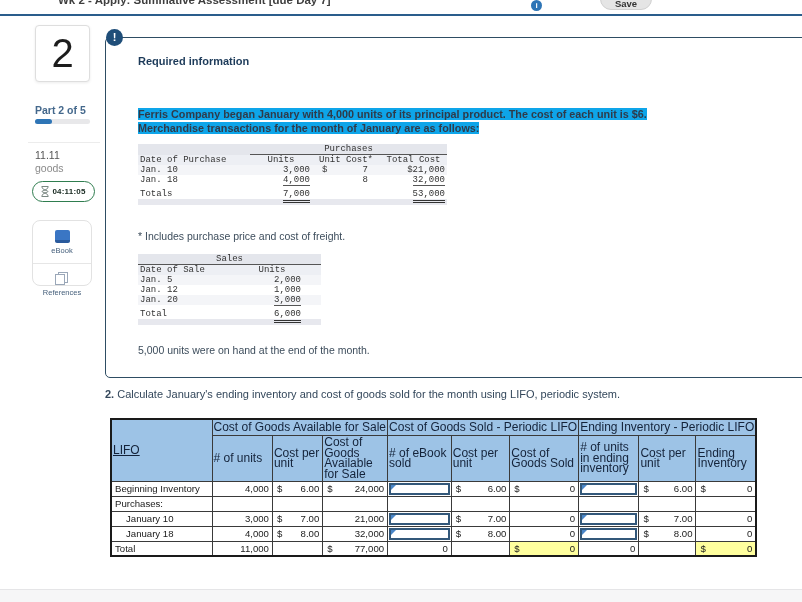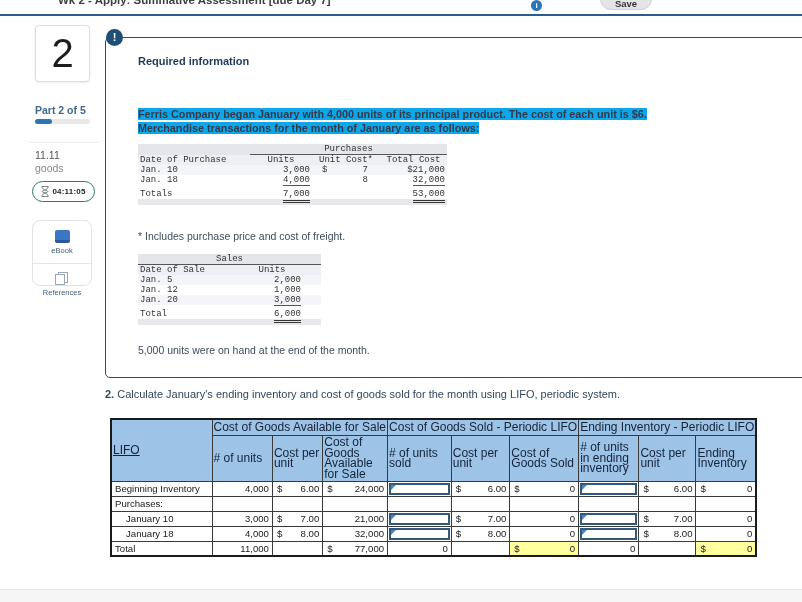--- a/index.html
+++ b/index.html
@@ -298,21 +298,21 @@
       <tr class="group-row">
     <th rowspan="2" class="corner-cell">LIFO</th>
     <th colspan="3">Cost of Goods Available for Sale</th>
     <th colspan="3">Cost of Goods Sold - Periodic LIFO</th>
     <th colspan="3">Ending Inventory - Periodic LIFO</th>
   </tr>
   <tr class="sub-row">
     <th># of units</th>
     <th>Cost per unit</th>
     <th>Cost of Goods Available for Sale</th>
-    <th># of units sold</th>
+    <th># of eBook sold</th>
     <th>Cost per unit</th>
     <th>Cost of Goods Sold</th>
     <th># of units in ending inventory</th>
     <th>Cost per unit</th>
     <th>Ending Inventory</th>
   </tr>
 
   <tr>
     <td class="lbl">Beginning Inventory</td>
     <td class="num">4,000</td>

